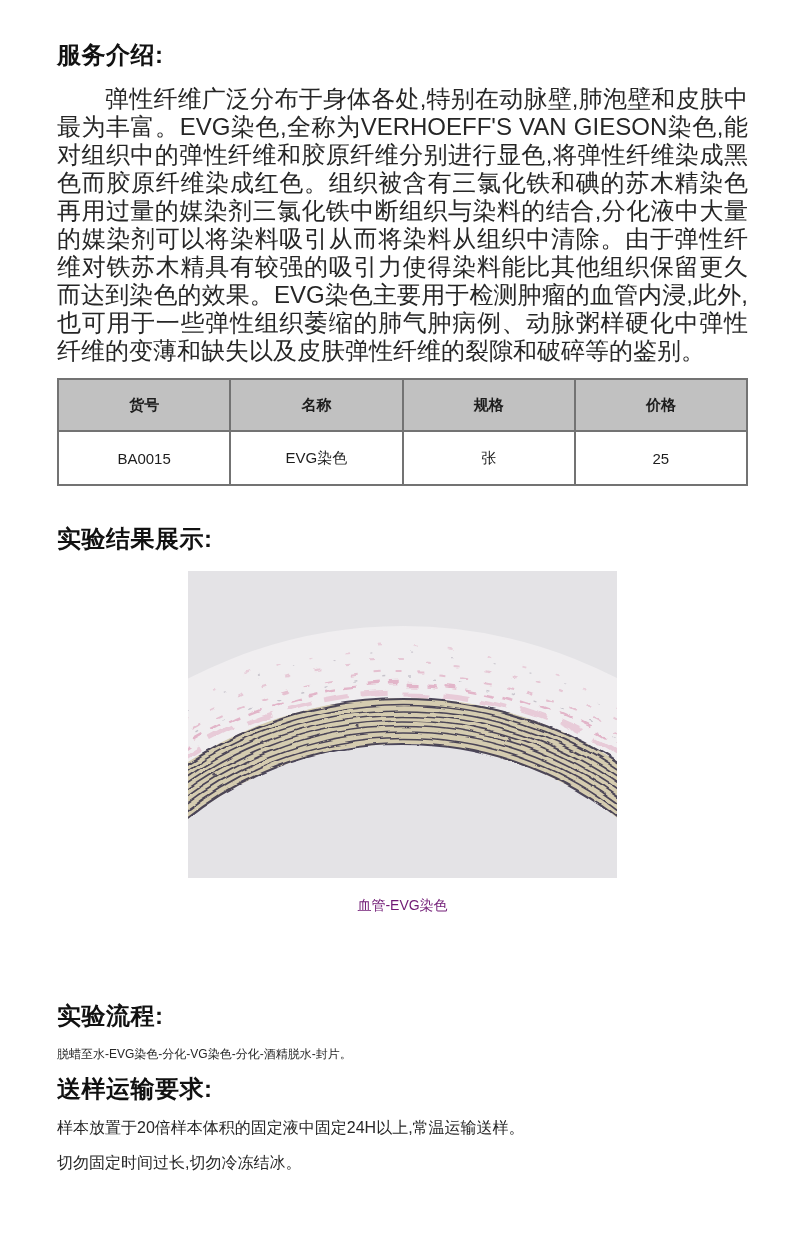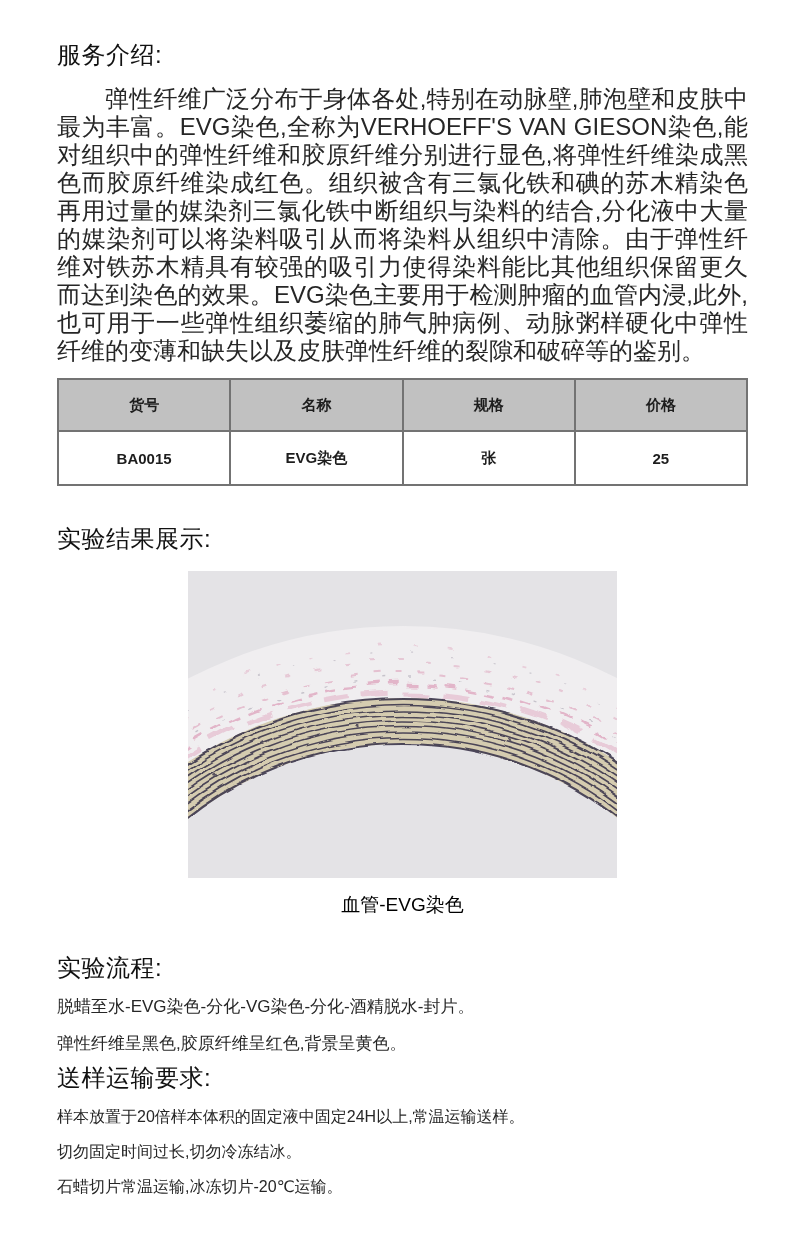--- a/index.html
+++ b/index.html
@@ -4,44 +4,44 @@
 <style>
   html,body{margin:0;padding:0;}
   body{
     width:805px;min-height:1248px;background:#ffffff;
     font-family:"Liberation Sans","DejaVu Sans",sans-serif;
     color:#242424;
     -webkit-font-smoothing:antialiased;
   }
   .page{padding:40px 57px 40px 57px;box-sizing:border-box;width:805px;}
   .sec-heading{
-    font-size:24px;font-weight:400;color:#111;margin:0;line-height:30px;
+    font-size:24px;font-weight:700;color:#111;margin:0;line-height:30px;
     letter-spacing:0.5px;
   }
   .intro-paragraph{
     margin:15px 0 0 0;font-size:24px;line-height:28px;color:#262626;
     text-align:justify;text-indent:2em;word-break:break-all;
   }
   table.product-table{
     border-collapse:collapse;width:100%;margin-top:13px;table-layout:fixed;
   }
   .product-table th,.product-table td{
     border:2px solid #737373;text-align:center;vertical-align:middle;
     font-size:15px;color:#1d1d1d;padding:0;
   }
   .product-table th{height:50px;font-weight:700;}
-  .product-table td{height:52px;font-weight:700;margin-top:47px;}
+  .product-table td{height:52px;font-weight:400;margin-top:47px;}
   .results-heading{margin-top:38px;}
   figure.micrograph{margin:17px auto 0 auto;width:429px;height:307px;display:block;}
   .micro-svg{width:429px;height:307px;display:block;}
   .micro-caption{
-    text-align:center;margin-top:15px;font-size:19px;color:#000000;line-height:24px;
+    text-align:center;margin-top:15px;font-size:14px;color:#701a75;line-height:24px;
   }
-  .procedure-heading{margin-top:36px;}
-  .body-line{margin:10px 0 0 0;font-size:17px;line-height:27px;color:#262626;}
+  .procedure-heading{margin-top:84px;}
+  .body-line{margin:10px 0 0 0;font-size:12px;line-height:27px;color:#262626;}
   .interpretation-heading{margin-top:23px;}
   .shipping-heading{margin-top:6px;}
   .shipping-line{margin:8px 0 0 0;font-size:16px;line-height:27px;color:#262626;}
   .shipping-line.first{margin-top:10px;}
 </style>
 </head>
 <body>
 
 <div class="page">
 
@@ -115,20 +115,18 @@
         <circle cx="215" cy="520" r="367" stroke-width="3.5" stroke-dasharray="3 150" opacity="0.9"></circle>
       </g>
     </svg>
   </figure>
 
   <div class="micro-caption">血管-EVG染色</div>
 
   <h2 class="sec-heading procedure-heading">实验流程:</h2>
   <p class="body-line">脱蜡至水-EVG染色-分化-VG染色-分化-酒精脱水-封片。</p>
 
-  <p class="body-line">弹性纤维呈黑色,胶原纤维呈红色,背景呈黄色。</p>
 
   <h2 class="sec-heading shipping-heading">送样运输要求:</h2>
   <p class="shipping-line first">样本放置于20倍样本体积的固定液中固定24H以上,常温运输送样。</p>
   <p class="shipping-line">切勿固定时间过长,切勿冷冻结冰。</p>
-  <p class="shipping-line">石蜡切片常温运输,冰冻切片-20℃运输。</p>
 
 </div>
 
 </body></html>

